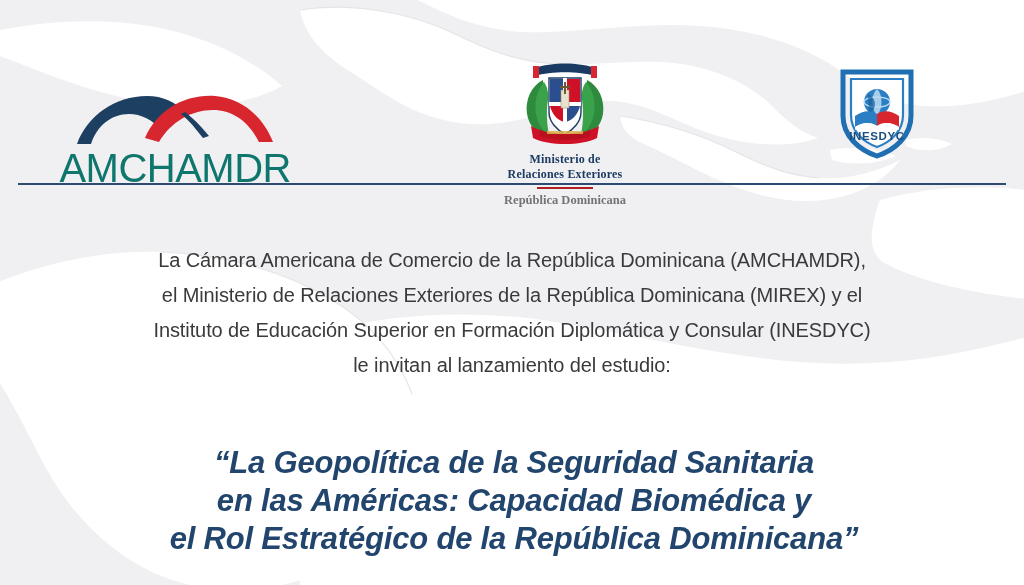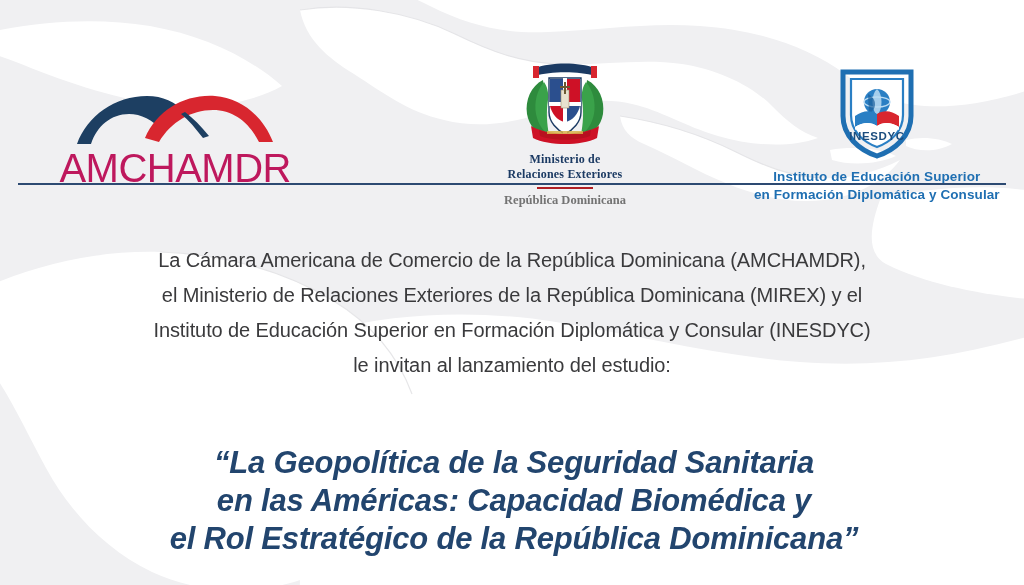--- a/index.html
+++ b/index.html
@@ -57,21 +57,21 @@
     width: 300px;
     margin-left: 28px;
     padding-top: 50px;
   }
   #amchamdr-arcs { display: block; }
   #amchamdr-wordmark {
     font-family: "Liberation Sans", sans-serif;
     font-size: 40px;
     font-weight: 400;
     letter-spacing: -0.5px;
-    color: #be185d;
+    color: #0f766e;
     line-height: 1;
     margin-top: 2px;
   }
 
   
   #logo-mirex {
     width: 250px;
     margin-left: 120px;
     padding-top: 16px;
   }
@@ -294,24 +294,20 @@
         <ellipse cx="42" cy="38" rx="13" ry="5" fill="none" stroke="#bcdcf3" stroke-width="1.4"></ellipse>
         <path d="M33,30 C37,32 40,36 40,40 C40,45 37,48 34,49" fill="#1d5f9b" opacity="0.7"></path>
 
         <path d="M20,52 C28,46 36,46 42,50 L42,62 C36,58 28,58 20,63 Z" fill="#2a7fc4"></path>
         <path d="M64,52 C56,46 48,46 42,50 L42,62 C48,58 56,58 64,63 Z" fill="#d8262f"></path>
         <path d="M20,63 C28,58 36,58 42,62 C48,58 56,58 64,63 L64,66
                  C56,61 48,61 42,65 C36,61 28,61 20,66 Z" fill="#ffffff"></path>
 
         <text x="42" y="76" text-anchor="middle" font-family="Liberation Sans, sans-serif" font-size="11.5" font-weight="700" fill="#1b4d7e" letter-spacing="0.6">INESDYC</text>
       </svg>
-      <div id="inesdyc-caption">
-        <span>Instituto de Educación Superior</span><br>
-        <span>en Formación Diplomática y Consular</span>
-      </div>
     </div>
   </div>
 
   <div id="divider"></div>
 
   <div id="invite-body">
     <div class="invite-line">La Cámara Americana de Comercio de la República Dominicana (AMCHAMDR),</div>
     <div class="invite-line">el Ministerio de Relaciones Exteriores de la República Dominicana (MIREX) y el</div>
     <div class="invite-line">Instituto de Educación Superior en Formación Diplomática y Consular (INESDYC)</div>
     <div class="invite-line">le invitan al lanzamiento del estudio:</div>

